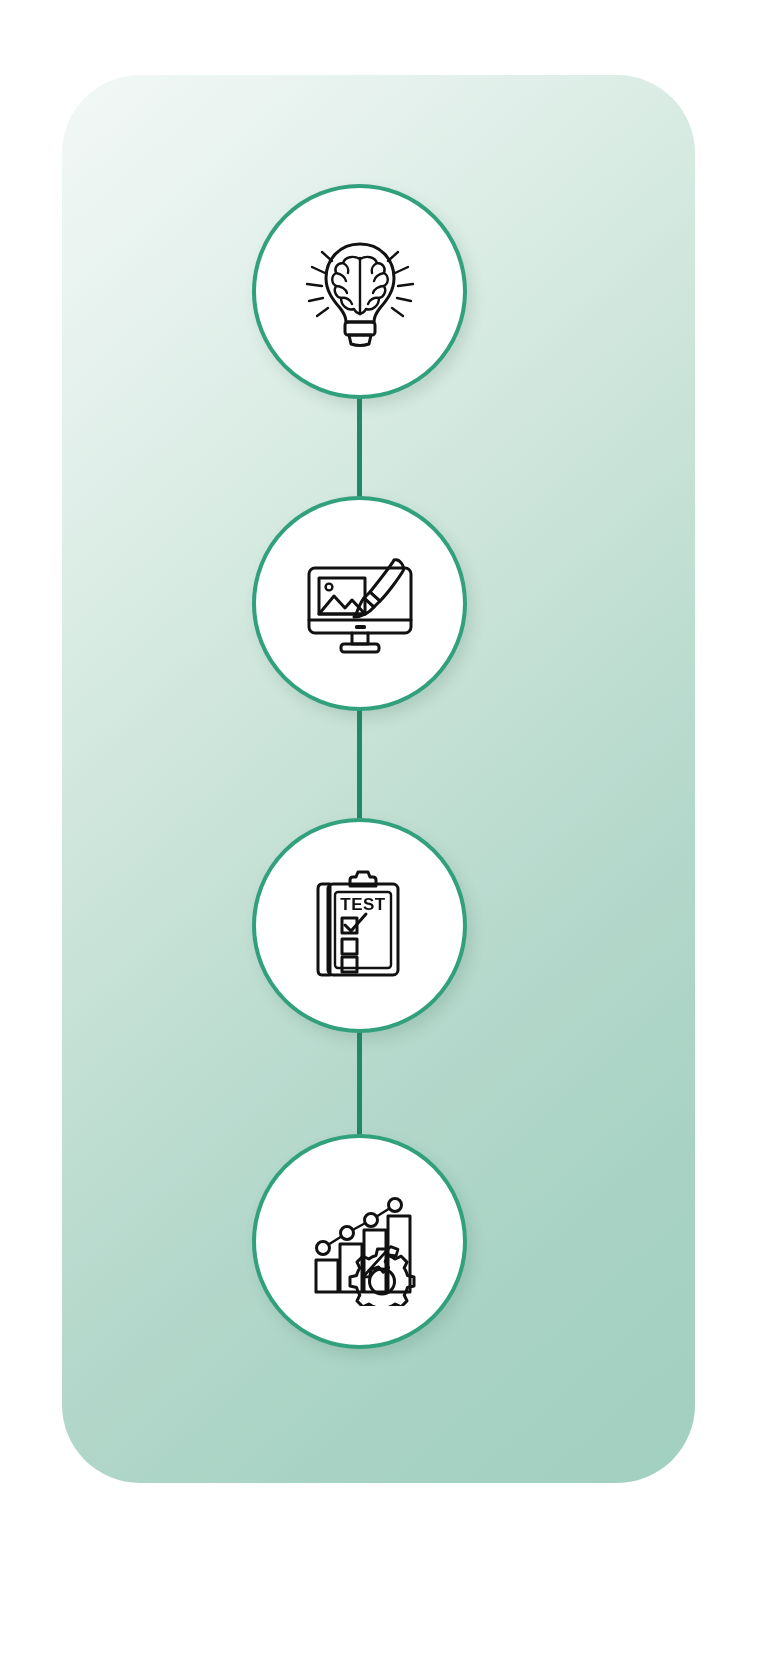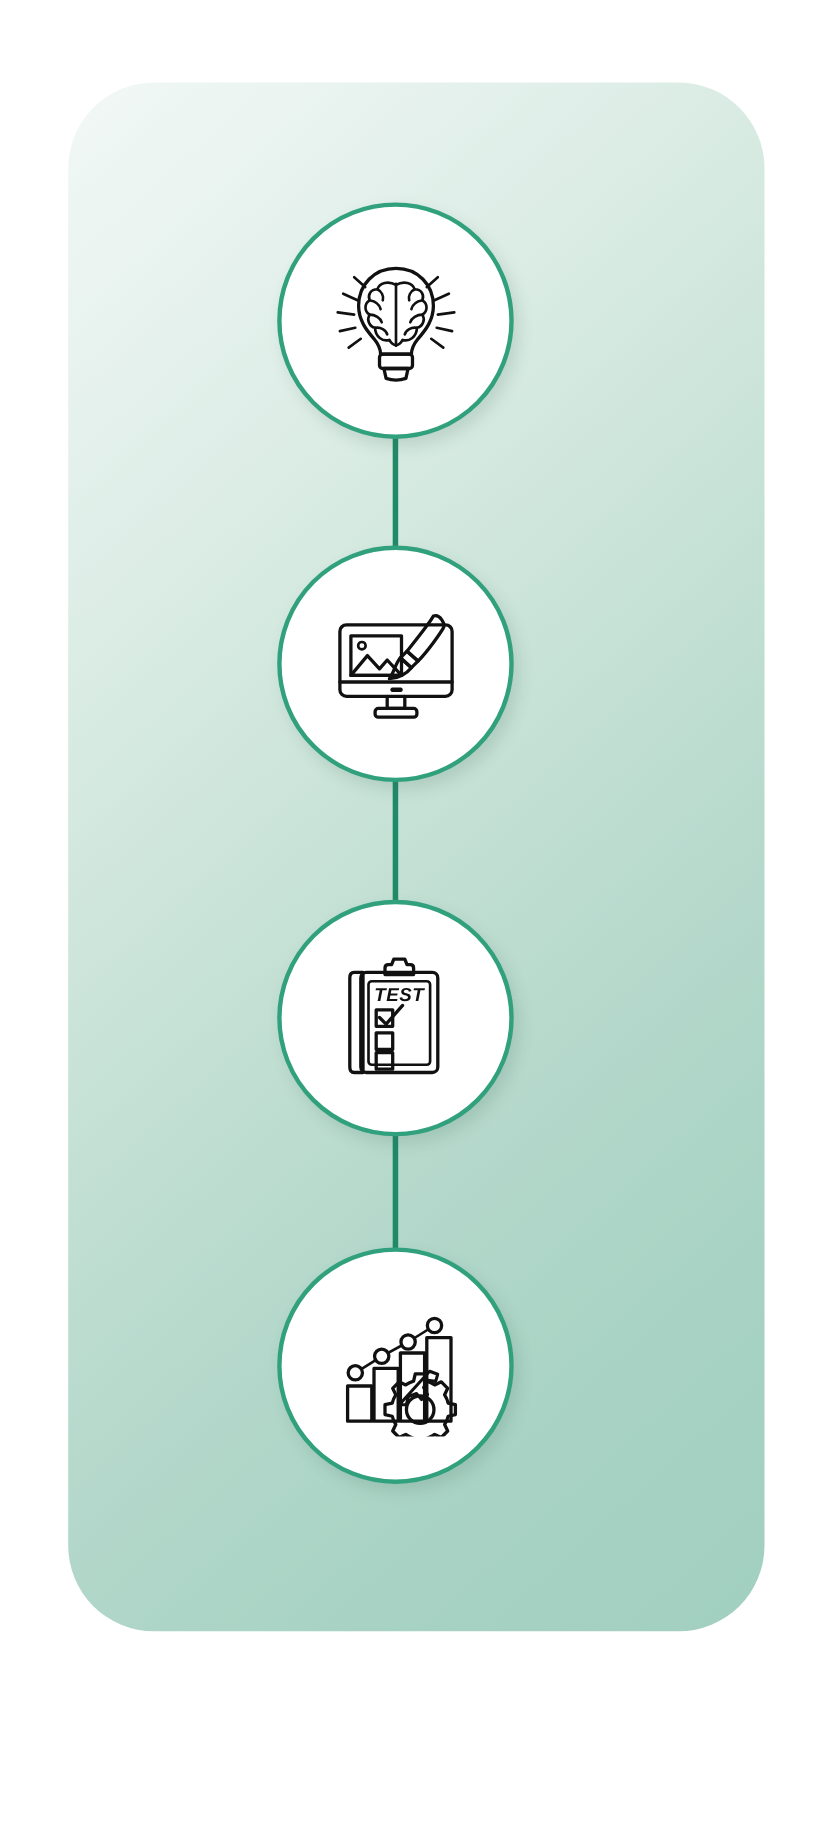--- a/index.html
+++ b/index.html
@@ -63,21 +63,20 @@
     height: 215px;
     left: 252px;
     border-radius: 50%;
     background: #ffffff;
     border: 4px solid #31a07d;
     box-sizing: border-box;
     box-shadow: 5px 7px 14px rgba(60, 100, 85, 0.17);
     display: flex;
     align-items: center;
     justify-content: center;
-    font-style: italic;
   }
 
   .node .glyph {
     width: 128px;
     height: 128px;
     display: block;
   }
 
   .node-1 { top: 184px; }
   .node-2 { top: 496px; }

